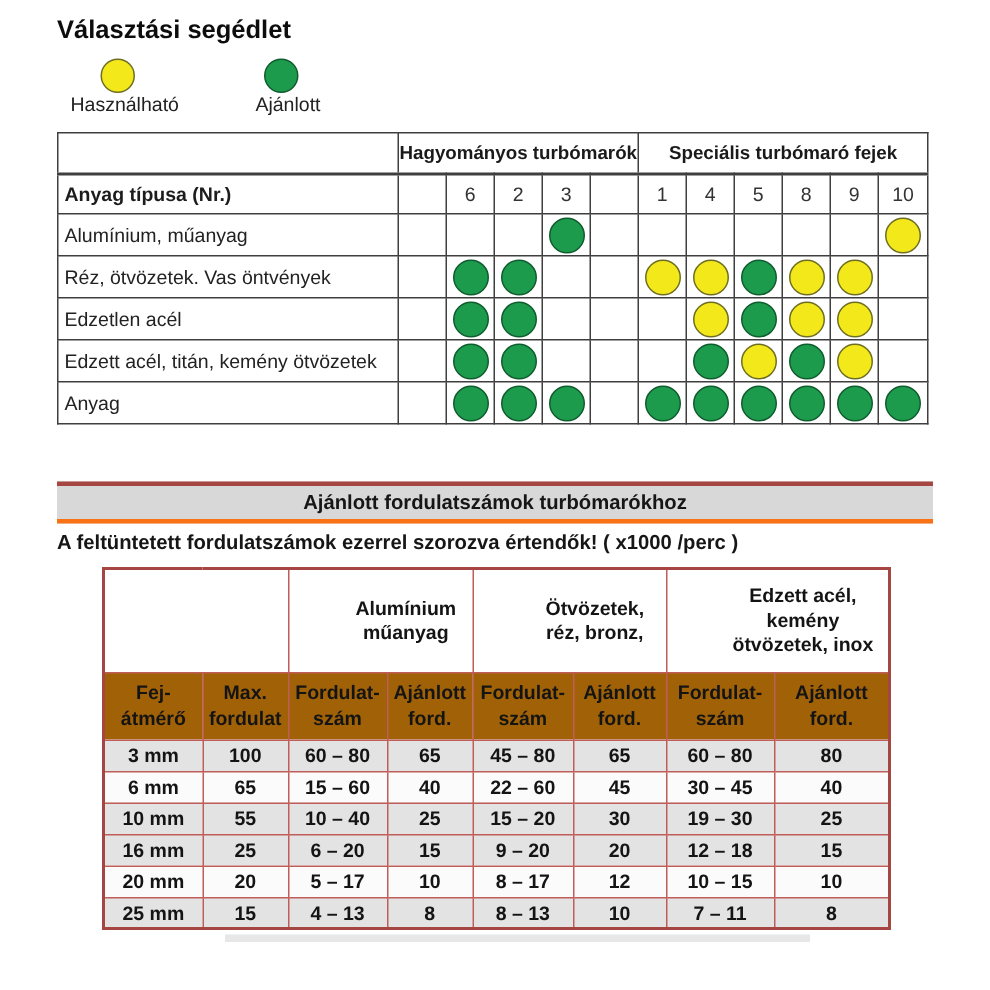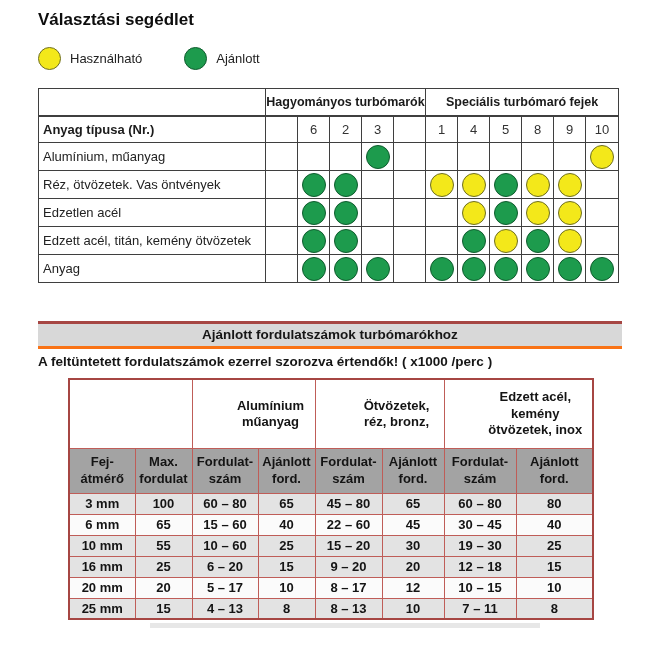--- a/index.html
+++ b/index.html
@@ -7,21 +7,21 @@
   body {
     width:660px; height:660px; background:#ffffff;
     font-family:"Liberation Sans", sans-serif; color:#1c1c1c;
     overflow:hidden;
   }
   .page { padding:8px 38px 0 38px; }
 
   
   .title { font-size:17px; font-weight:bold; color:#0d0d0d; margin:2px 0 0 0; }
   .legend { display:flex; align-items:center; margin-top:13px; height:30px; }
-  .legend-item { display:flex; align-items:center; }
+  .legend-item { display:flex; align-items:center;flex-direction:column; }
   .legend-item + .legend-item { margin-left:42px; }
   .legend-dot { width:23px; height:23px; border-radius:50%; flex:0 0 auto; }
   .legend-label { font-size:13px; margin-left:9px; color:#222; }
 
   .dot-yellow { background:#f3e81a; border:1px solid #6e6e22; }
   .dot-green  { background:#1d9b4d; border:1px solid #0f5c2e; }
 
   
   .matrix { border-collapse:collapse; table-layout:fixed; width:580px; margin-top:15px; }
   .matrix td, .matrix th { border:1px solid #3f3f3f; padding:0; height:28px; overflow:hidden; }
@@ -42,21 +42,21 @@
     padding:3px 0 4px 0;
   }
   .subtitle { margin-top:5px; width:584px; text-align:left; font-weight:bold; font-size:13.5px; color:#161616; }
 
   
   .speed-wrap { margin-top:9px; margin-left:30px; }
   .speed { border-collapse:collapse; table-layout:fixed; width:524px; border:2px solid #a64643; }
   .speed td, .speed th { border:1px solid #bf5d58; padding:0 2px; font-size:13px; font-weight:bold; text-align:center; color:#141414; }
   .speed .grp-head { height:69px; background:#ffffff; vertical-align:middle; line-height:1.25;padding-left:36px; }
   .speed .corner { background:#ffffff; }
-  .speed .sub-head { height:45px; background:#a3a3a3; vertical-align:middle; line-height:1.25; }
+  .speed .sub-head { height:45px; background:#a16207; vertical-align:middle; line-height:1.25; }
   .speed .row-gray td { background:#e3e3e3; }
   .speed .row-white td { background:#fbfbfb; }
   .speed tbody td { height:21px; }
 
   .cut-row { height:5px; background:#e7e7e7; width:390px; margin-left:82px; margin-top:3px; }
 </style>
 </head>
 <body>
 
 <div class="page">
@@ -294,21 +294,21 @@
             <td>15 – 60</td>
             <td>40</td>
             <td>22 – 60</td>
             <td>45</td>
             <td>30 – 45</td>
             <td>40</td>
           </tr>
           <tr class="row-gray">
             <td>10 mm</td>
             <td>55</td>
-            <td>10 – 60</td>
+            <td>10 – 40</td>
             <td>25</td>
             <td>15 – 20</td>
             <td>30</td>
             <td>19 – 30</td>
             <td>25</td>
           </tr>
           <tr class="row-gray">
             <td>16 mm</td>
             <td>25</td>
             <td>6 – 20</td>

